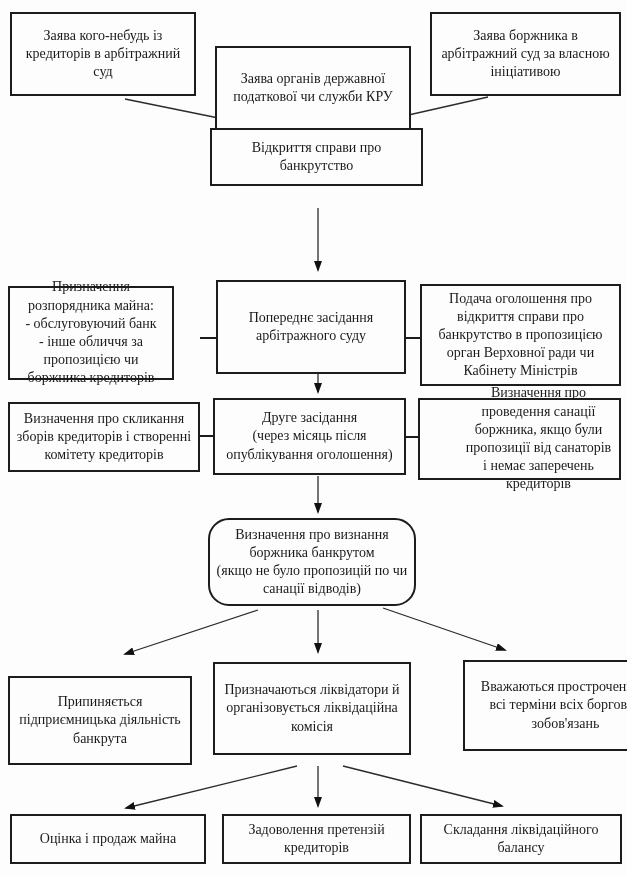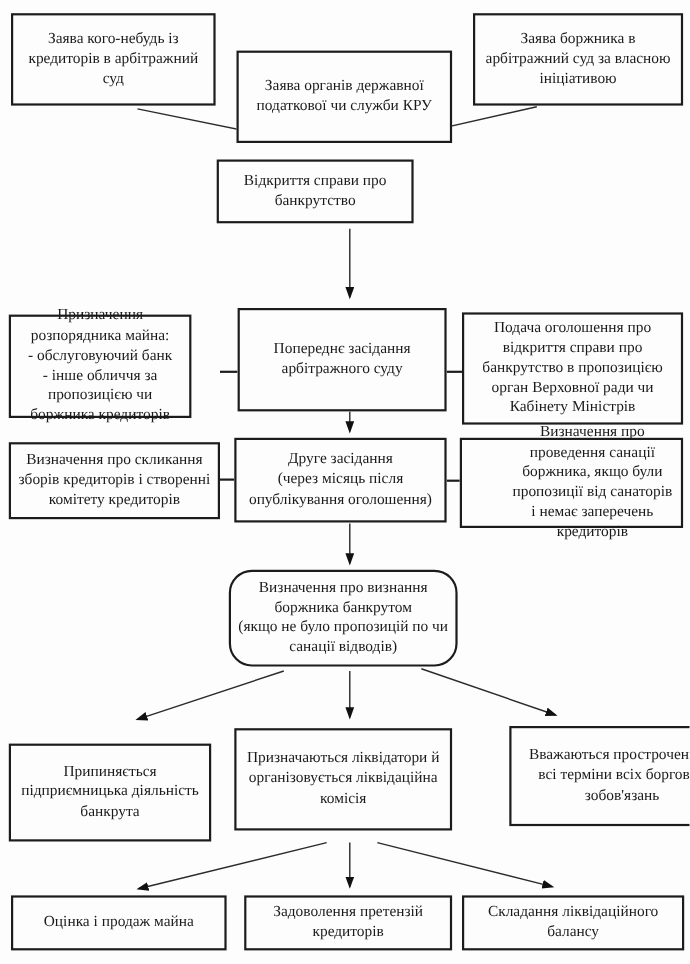--- a/index.html
+++ b/index.html
@@ -33,21 +33,21 @@
     text-align: center;
     white-space: pre-line;
     font-size: 14px;
     line-height: 1.3;
     padding: 3px 6px;
   }
   
   .n-app-creditor   { left:10px;  top:12px;  width:186px; height:84px; }
   .n-app-tax        { left:215px; top:12px;  width:196px; height:84px;margin-top:34px; }
   .n-app-debtor     { left:430px; top:12px;  width:191px; height:84px; }
-  .n-opening        { left:197px; top:128px; width:179px; height:58px;margin-top:17px; }
+  .n-opening        { left:210px; top:128px; width:213px; height:58px; }
   .n-custodian      { left:8px;   top:286px; width:166px; height:94px; }
   .n-preliminary    { left:216px; top:280px; width:190px; height:94px; }
   .n-announcement   { left:420px; top:284px; width:201px; height:102px; }
   .n-convene        { left:8px;   top:402px; width:192px; height:70px; }
   .n-second-session { left:213px; top:398px; width:193px; height:77px; }
   .n-sanation       { left:418px; top:398px; width:203px; height:82px;padding-left:44px; }
   .n-bankrupt       { left:208px; top:518px; width:208px; height:88px;border-radius:21px; }
   .n-stop-business  { left:8px;   top:676px; width:184px; height:89px; }
   .n-liquidators    { left:213px; top:662px; width:198px; height:93px; }
   .n-overdue        { left:418px; top:660px; width:205px; height:91px;margin-left:45px; }

